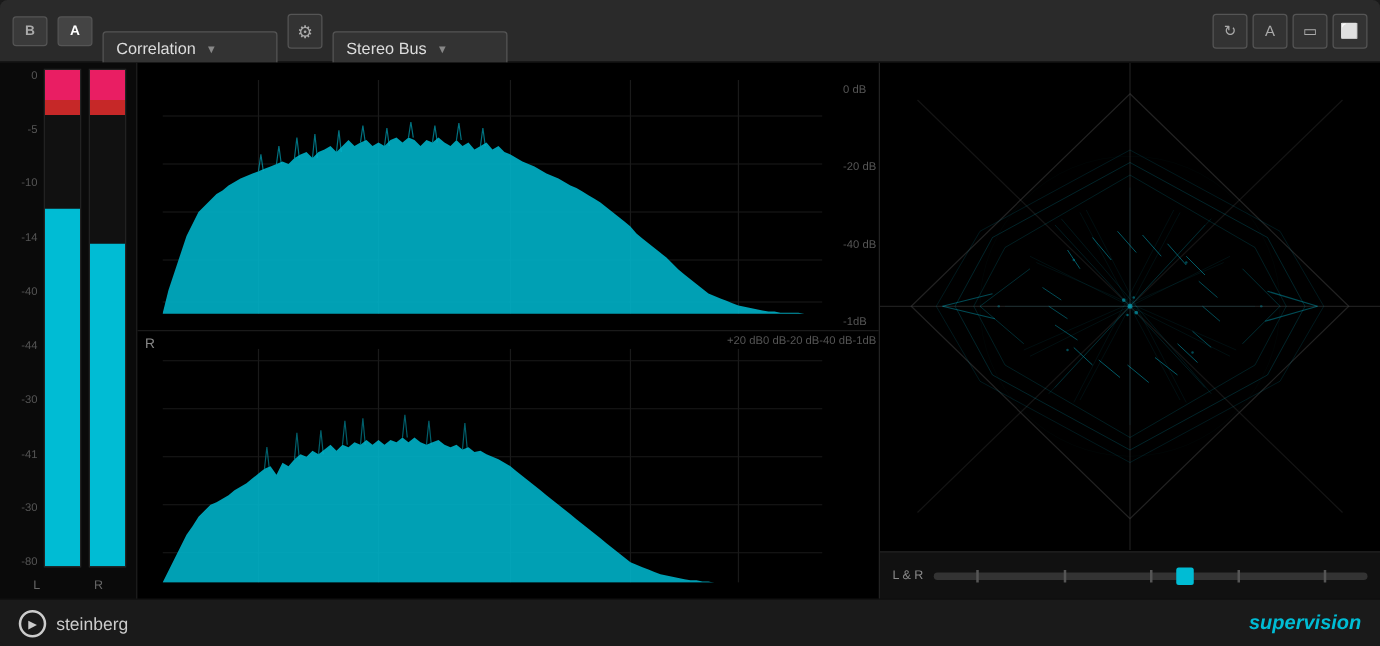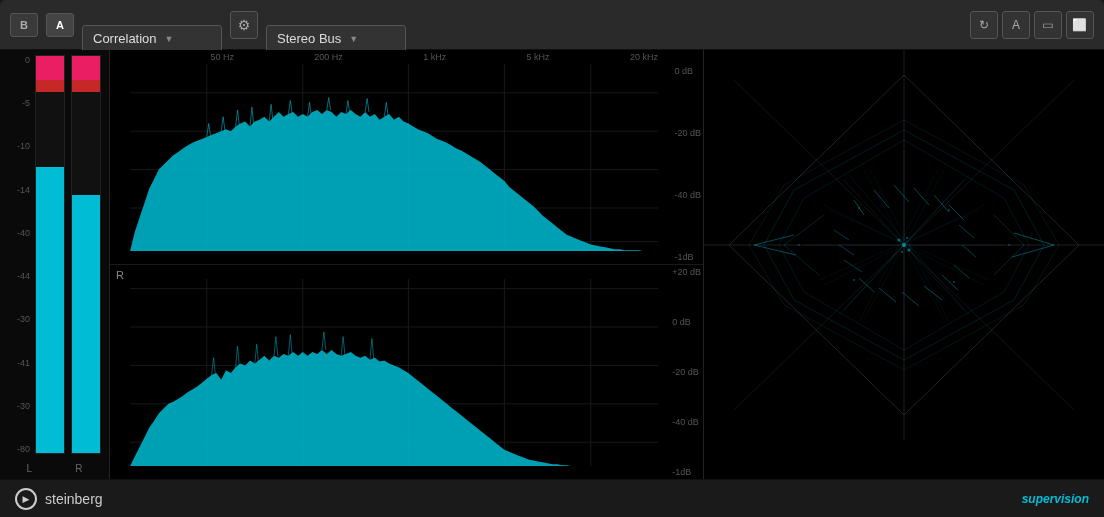--- a/index.html
+++ b/index.html
@@ -263,21 +263,21 @@
       height: 22px;
       border: 2px solid #ccc;
       border-radius: 50%;
       display: flex;
       align-items: center;
       justify-content: center;
       font-size: 10px;
     }
 
     .supervision-logo {
-      font-size: 12px;
+      font-size: 16px;
       color: #ccc;
       font-style: italic;
     }
     .supervision-logo span { font-weight: bold; color: #00bcd4; }
 
     
     .spectrum-svg {
       position: absolute;
       inset: 14px 45px 0 20px;
     }
@@ -368,28 +368,20 @@
       </div>
 
       <div class="meter-labels">
         <span>L</span>
         <span>R</span>
       </div>
     </div>
 
     <div class="spectrum-area">
 
-      <div style="position:absolute; top:2px; left:20px; right:45px; display:flex; justify-content:space-between; font-size:9px; color:#555; z-index:2; pointer-events:none;">
-        <span></span>
-        <span>50 Hz</span>
-        <span>200 Hz</span>
-        <span>1 kHz</span>
-        <span>5 kHz</span>
-        <span>20 kHz</span>
-      </div>
 
       <div class="spectrum-top">
         <svg class="spectrum-svg" viewBox="0 0 550 195" preserveAspectRatio="none">
 
           <line x1="0" y1="30" x2="550" y2="30" stroke="#1a1a1a" stroke-width="1"></line>
           <line x1="0" y1="70" x2="550" y2="70" stroke="#1a1a1a" stroke-width="1"></line>
           <line x1="0" y1="110" x2="550" y2="110" stroke="#1a1a1a" stroke-width="1"></line>
           <line x1="0" y1="150" x2="550" y2="150" stroke="#1a1a1a" stroke-width="1"></line>
           <line x1="0" y1="185" x2="550" y2="185" stroke="#1a1a1a" stroke-width="1"></line>
 
@@ -494,21 +486,21 @@
             M 110,92 L 112,70 L 114,92
             M 130,88 L 132,68 L 134,88
             M 150,80 L 152,60 L 154,80
             M 165,80 L 167,58 L 169,80
             M 200,74 L 202,55 L 204,74
             M 220,80 L 222,60 L 224,80
             M 250,84 L 252,62 L 254,84
           " stroke="#00bcd4" stroke-width="1" fill="none" opacity="0.5"></path>
         </svg>
 
-        <div style="position:absolute; right:2px; top:0; bottom:0; display:flex; flex-direction:column; justify-content:space-between; font-size:9px; color:#555; padding:2px 0;">
+        <div style="position:absolute; right:2px; top:0; bottom:0; display:flex; flex-direction:row; justify-content:space-between; font-size:9px; color:#555; padding:2px 0;">
           <span>+20 dB</span>
           <span>0 dB</span>
           <span>-20 dB</span>
           <span>-40 dB</span>
           <span>-1dB</span>
         </div>
       </div>
 
     </div>
 
@@ -594,20 +586,33 @@
             <circle cx="305" cy="195" r="1" fill="#00bcd4" opacity="0.4"></circle>
 
             <line x1="50" y1="195" x2="90" y2="185" stroke="#00bcd4" stroke-width="1" opacity="0.5"></line>
             <line x1="50" y1="195" x2="92" y2="205" stroke="#00bcd4" stroke-width="1" opacity="0.5"></line>
             <line x1="350" y1="195" x2="310" y2="183" stroke="#00bcd4" stroke-width="1" opacity="0.5"></line>
             <line x1="350" y1="195" x2="308" y2="207" stroke="#00bcd4" stroke-width="1" opacity="0.5"></line>
           </g>
         </svg>
       </div>
 
+      <div class="correlation-bar">
+        <span class="corr-label">L &amp; R</span>
+        <div class="corr-track">
+
+          <div class="corr-tick" style="left: 10%;"></div>
+          <div class="corr-tick" style="left: 30%;"></div>
+          <div class="corr-tick" style="left: 50%;"></div>
+          <div class="corr-tick" style="left: 70%;"></div>
+          <div class="corr-tick" style="left: 90%;"></div>
+
+          <div class="corr-indicator" style="left: 58%;"></div>
+        </div>
+      </div>
 
     </div>
 
   </div>
 
   <div class="bottom-bar">
     <div class="steinberg-logo">
       <div class="steinberg-circle">
         <span style="font-size:9px;">▶</span>
       </div>

